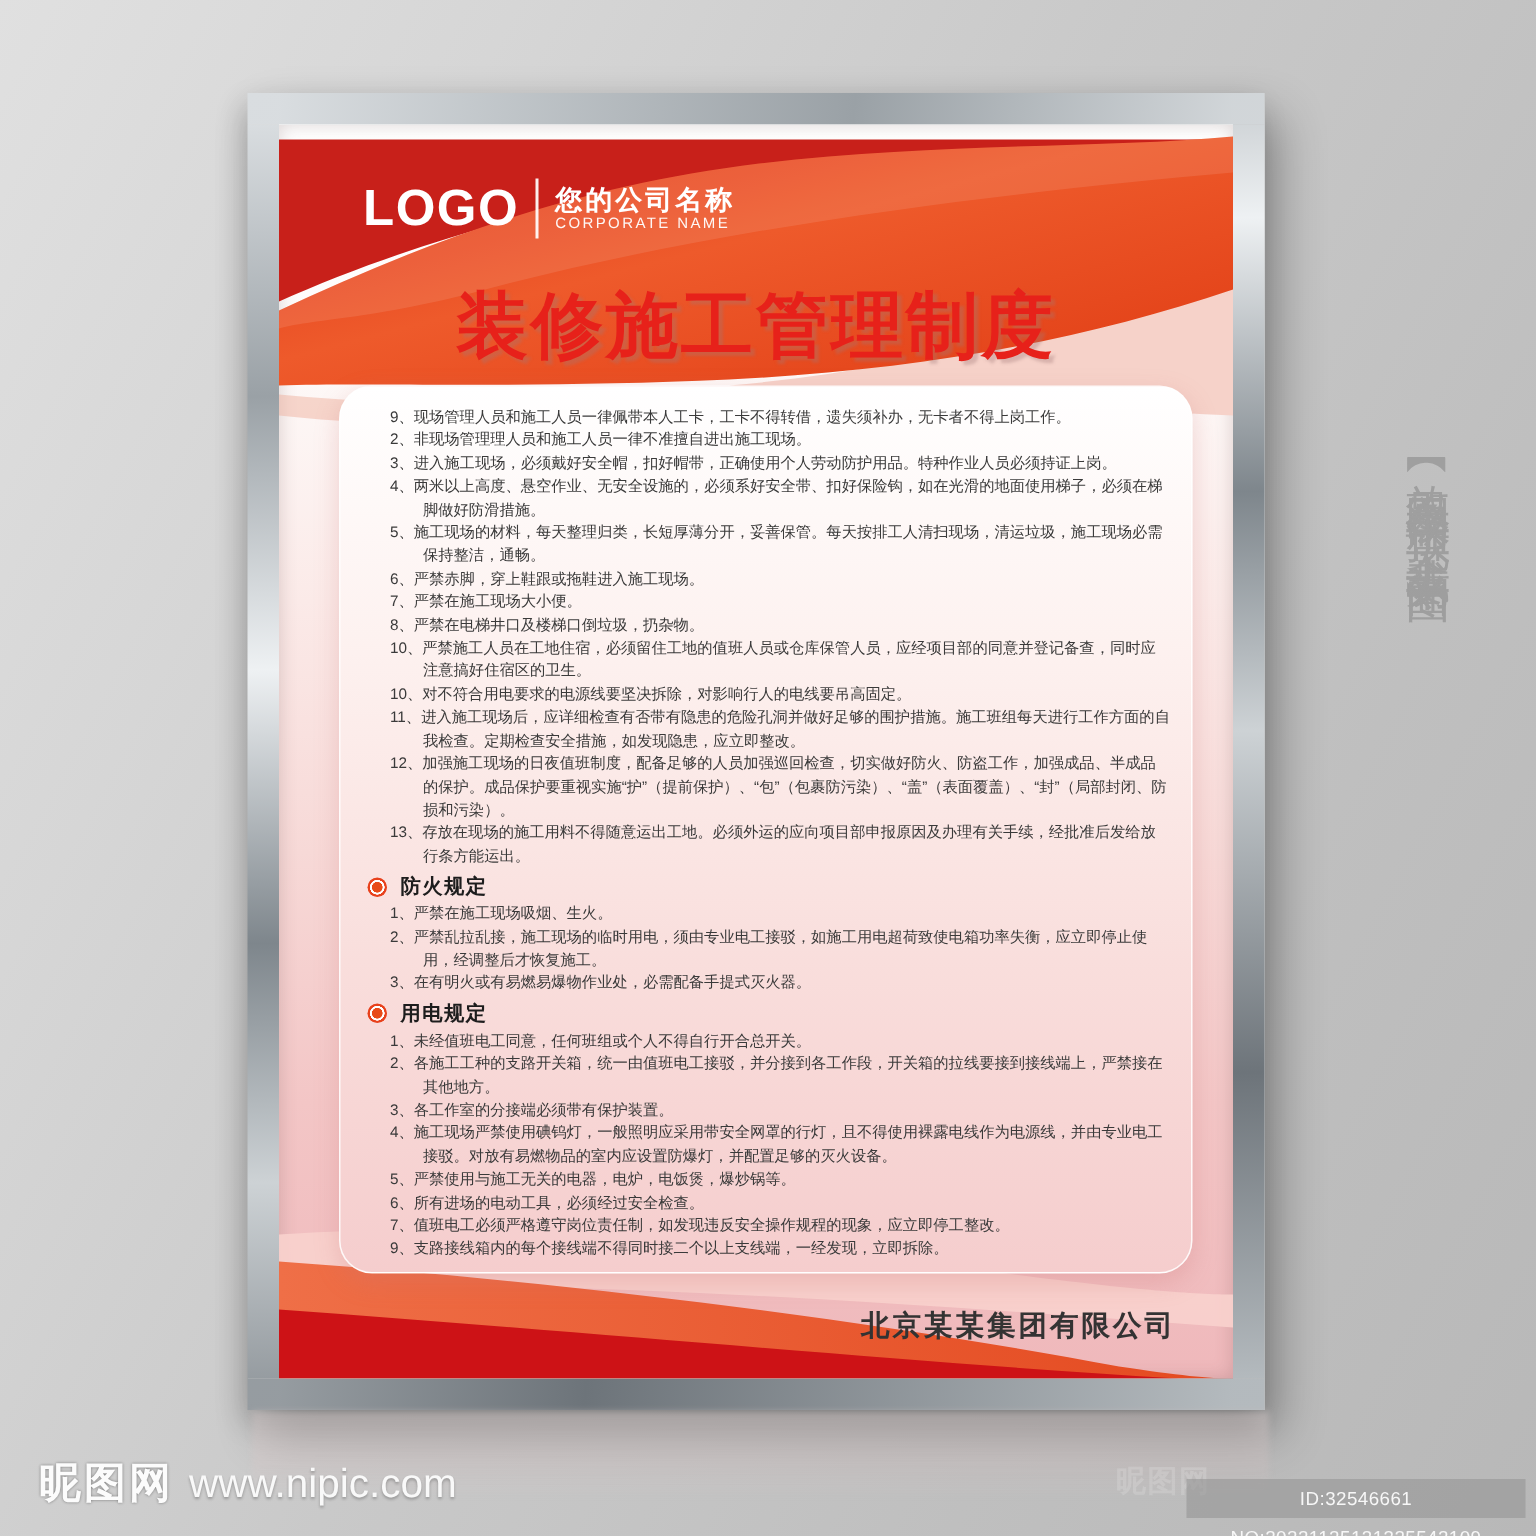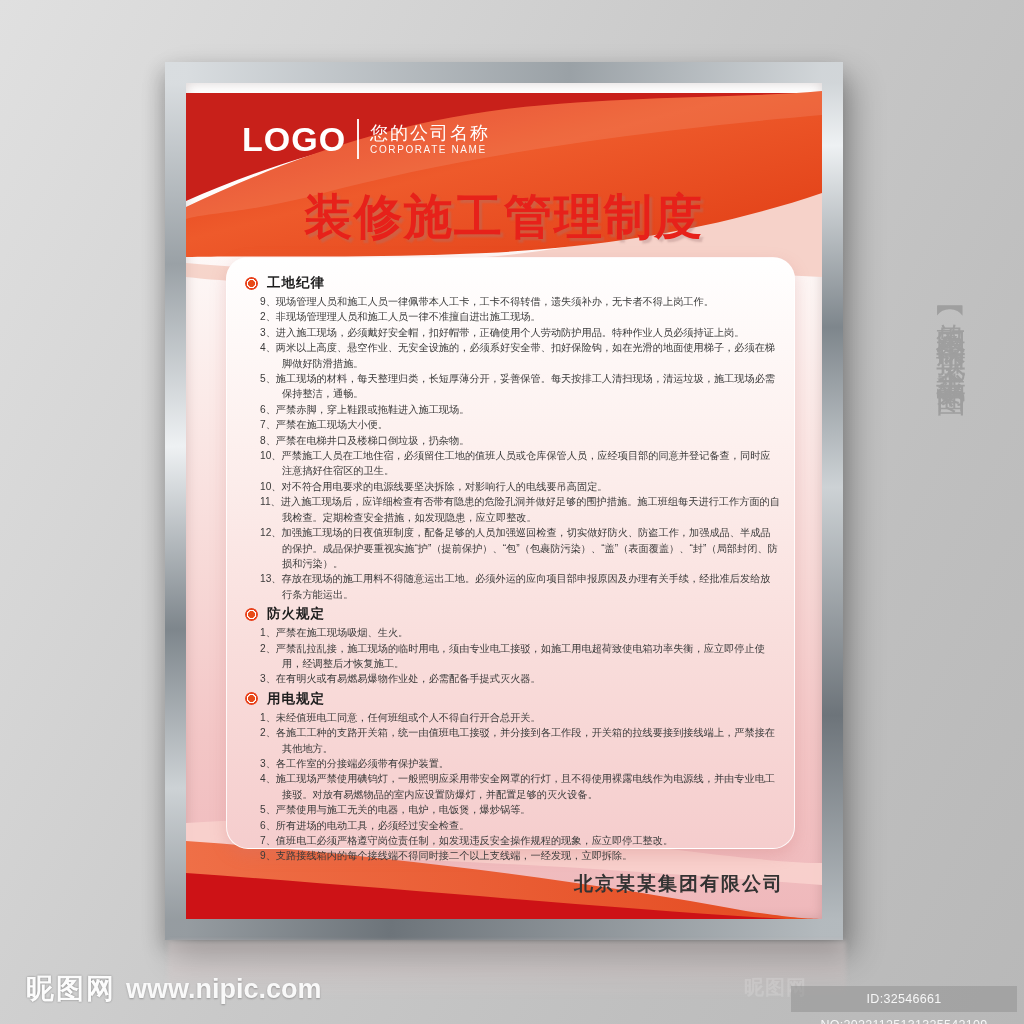--- a/index.html
+++ b/index.html
@@ -16,21 +16,21 @@
          filter:blur(2px);}
   
   .poster{position:absolute;left:0;top:0;width:636px;height:836px;overflow:hidden;
           background:linear-gradient(180deg,#ffffff 0%,#fefcfb 16%,#fbeae8 38%,#f7d9d7 58%,#f3c6c6 78%,#efb8bb 100%);
           box-shadow:inset 0 0 12px rgba(90,60,60,.22);}
   .hdr-svg{position:absolute;left:0;top:4px;width:636px;height:220px;}
   .bot-svg{position:absolute;left:0;bottom:0;width:636px;height:130px;}
   .logo-wrap{position:absolute;left:56px;top:36px;display:flex;align-items:center;color:#fff;z-index:3;}
   .logo-text{font-size:34px;font-weight:900;letter-spacing:1px;line-height:1;}
   .logo-div{width:2px;height:40px;background:rgba(255,255,255,.92);margin:0 11px;}
-  .company-cn{font-size:18px;font-weight:400;letter-spacing:2px;line-height:1.2;}
+  .company-cn{font-size:18px;font-weight:700;letter-spacing:2px;line-height:1.2;}
   .company-en{font-size:10px;font-weight:400;letter-spacing:1.6px;opacity:.95;}
   .poster-title{position:absolute;left:0;top:102px;width:100%;text-align:center;z-index:3;
           font-size:48px;font-weight:900;letter-spacing:2px;color:#e7211a;
           text-shadow:3px 3px 2px rgba(160,120,120,.35);}
   
   .card{position:absolute;left:40px;top:174px;width:569px;height:592px;z-index:3;
         border-radius:22px;border:1.5px solid rgba(255,255,255,.85);
         background:linear-gradient(180deg,#ffffff 0%,#fdf1ef 30%,#f9dedc 65%,#f5cdcd 100%);
         box-shadow:0 6px 16px rgba(205,120,120,.28);
         padding:13px 14px 10px 18px;}
@@ -42,21 +42,21 @@
   .item{font-size:10.2px;line-height:15.4px;color:#3a3a3a;padding-left:22px;text-indent:-22px;}
   
   .footer-co{position:absolute;right:38px;top:788px;z-index:4;font-size:19px;font-weight:600;
              letter-spacing:2px;color:#333;}
   
   .side-note{position:absolute;left:930px;top:296px;height:486px;z-index:9;
              writing-mode:vertical-rl;font-size:30px;letter-spacing:4px;color:#979797;opacity:.8;}
   .nipic{position:absolute;left:26px;top:970px;z-index:9;display:flex;align-items:baseline;opacity:.95;}
   .nipic-logo{font-size:28px;font-weight:900;color:#fff;letter-spacing:2px;
               text-shadow:0 0 2px rgba(90,90,90,.8);}
-  .nipic-url{font-size:27px;font-weight:700;color:#fcfcfc;margin-left:10px;
+  .nipic-url{font-size:27px;font-weight:400;color:#fcfcfc;margin-left:10px;
              text-shadow:0 1px 2px rgba(110,110,110,.6);}
   .id-bar{position:absolute;left:791px;top:986px;width:226px;height:26px;z-index:9;
           background:rgba(150,150,150,.62);color:#f7f7f7;font-size:12.5px;line-height:26px;
           text-align:center;letter-spacing:.3px;}
   .faint-mark{position:absolute;left:744px;top:974px;z-index:8;font-size:20px;font-weight:900;
           color:rgba(255,255,255,.16);letter-spacing:1px;}
 </style>
 </head>
 <body>
 
@@ -87,24 +87,20 @@
           <div class="company-cn">您的公司名称</div>
           <div class="company-en">CORPORATE NAME</div>
         </span>
       </div>
 
       <div class="poster-title">装修施工管理制度</div>
 
       <div class="card">
         <div class="sections">
   <div class="section">
-    <div class="sec-head">
-      <span class="bullet"></span>
-      <span class="sec-title">工地纪律</span>
-    </div>
     <div class="items">
                 <div class="item">9、现场管理人员和施工人员一律佩带本人工卡，工卡不得转借，遗失须补办，无卡者不得上岗工作。</div>
                 <div class="item">2、非现场管理理人员和施工人员一律不准擅自进出施工现场。</div>
                 <div class="item">3、进入施工现场，必须戴好安全帽，扣好帽带，正确使用个人劳动防护用品。特种作业人员必须持证上岗。</div>
                 <div class="item">4、两米以上高度、悬空作业、无安全设施的，必须系好安全带、扣好保险钩，如在光滑的地面使用梯子，必须在梯脚做好防滑措施。</div>
                 <div class="item">5、施工现场的材料，每天整理归类，长短厚薄分开，妥善保管。每天按排工人清扫现场，清运垃圾，施工现场必需保持整洁，通畅。</div>
                 <div class="item">6、严禁赤脚，穿上鞋跟或拖鞋进入施工现场。</div>
                 <div class="item">7、严禁在施工现场大小便。</div>
                 <div class="item">8、严禁在电梯井口及楼梯口倒垃圾，扔杂物。</div>
                 <div class="item">10、严禁施工人员在工地住宿，必须留住工地的值班人员或仓库保管人员，应经项目部的同意并登记备查，同时应注意搞好住宿区的卫生。</div>

